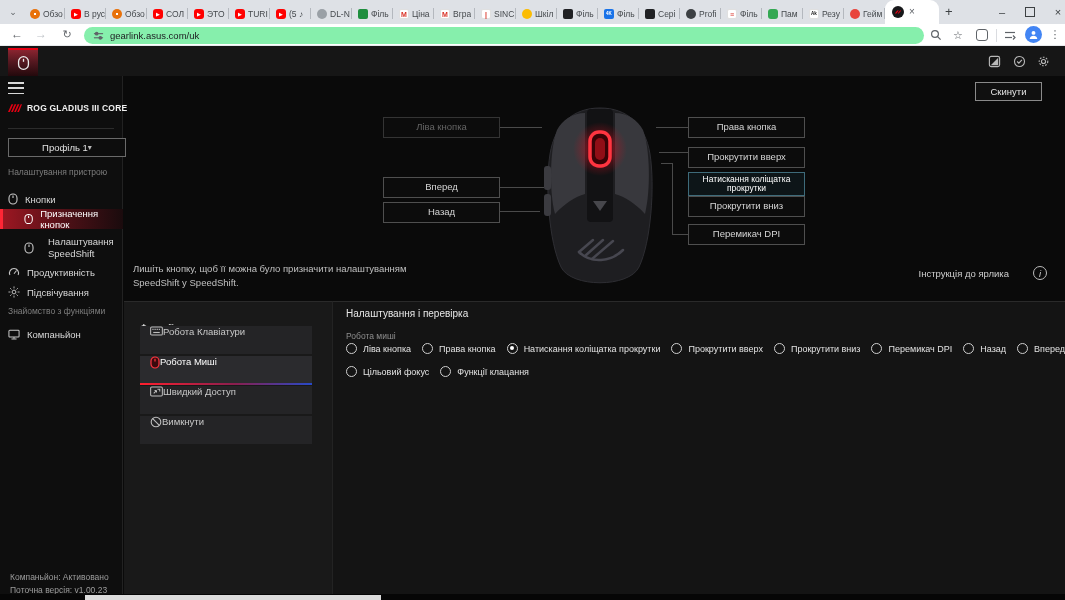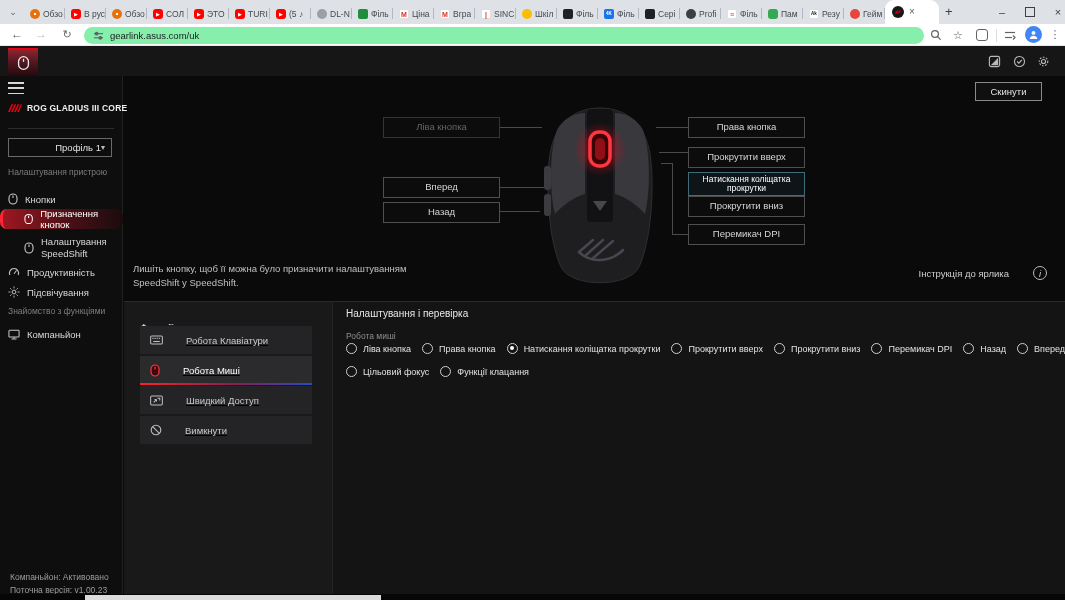--- a/index.html
+++ b/index.html
@@ -53,31 +53,31 @@
   .devtab{position:absolute;left:8px;top:48px;width:30px;height:28px;background:linear-gradient(180deg,#8a2430 0%,#551820 45%,#23090c 100%);border-top:2px solid #e60012;box-sizing:border-box;display:flex;align-items:center;justify-content:center;cursor:pointer;}
   .appbar-ic{position:absolute;top:54px;width:15px;height:15px;display:flex;align-items:center;justify-content:center;cursor:pointer;}
   .ic1{left:987px;} .ic2{left:1012px;} .ic3{left:1036px;}
 
   .sidebar{position:absolute;left:0;top:76px;width:123px;height:524px;background:#0e0e0e;border-right:1px solid #222;box-sizing:border-box;}
   .hamburger{position:absolute;left:8px;top:82px;width:16px;height:12px;display:flex;flex-direction:column;justify-content:space-between;cursor:pointer;}
   .hamburger i{display:block;height:1.5px;background:#d8d8d8;}
   .devname{position:absolute;left:8px;top:103px;display:flex;align-items:center;gap:5px;}
   .devname span{font-size:8.5px;font-weight:bold;color:#f0f0f0;letter-spacing:.2px;}
   .sb-div{position:absolute;left:8px;top:128px;width:106px;height:1px;background:#2c2c2c;}
-  .profile{position:absolute;left:8px;top:138px;width:104px;height:19px;border:1px solid #6a6a6a;background:#0d0d0d;display:flex;align-items:center;justify-content:flex-end;padding:0 6px;box-sizing:border-box;cursor:pointer;}
+  .profile{position:absolute;left:8px;top:138px;width:118px;height:19px;border:1px solid #6a6a6a;background:#0d0d0d;display:flex;align-items:center;justify-content:center;padding:0 6px;box-sizing:border-box;cursor:pointer;}
   .profile span{font-size:9.5px;color:#e0e0e0;}
   .profile b{font-size:8px;color:#bbb;font-weight:normal;}
   .sb-label{position:absolute;left:8px;font-size:8.5px;color:#7e7e7e;}
   .sb-item{position:absolute;left:0;width:123px;height:20px;display:flex;align-items:center;gap:7px;padding-left:8px;box-sizing:border-box;cursor:pointer;}
   .sb-item span{font-size:9.5px;color:#d9d9d9;}
   .sb-sub{padding-left:24px;}
-  .sb-active{background:linear-gradient(90deg,#9c1722 0%,#4b1016 55%,#1a0b0d 100%);border-left:3px solid #ff2635;padding-left:21px;border-radius:7px;}
+  .sb-active{background:linear-gradient(90deg,#9c1722 0%,#4b1016 55%,#1a0b0d 100%);border-left:3px solid #ff2635;padding-left:21px;}
   .sb-active span{color:#fff;}
   .sb-wrap{height:34px;align-items:center;}
-  .sb-wrap span{line-height:1.25;width:72px;}
+  .sb-wrap span{line-height:1.25;width:72px;margin-left:7px;}
   .sb-foot{position:absolute;left:10px;font-size:8.5px;color:#9c9c9c;}
 
   
   .reset-btn{position:absolute;left:975px;top:82px;width:65px;height:17px;border:1px solid #8a8a8a;background:#101010;color:#e3e3e3;font-size:9.5px;display:flex;align-items:center;justify-content:center;cursor:pointer;}
   .map-col{position:absolute;width:117px;display:flex;flex-direction:column;}
   .map-left{left:383px;top:117px;} .map-right{left:688px;top:117px;}
   .map-btn{height:21px;border:1px solid #4f4f4f;background:rgba(14,14,14,.6);color:#d6d6d6;font-size:9.5px;display:flex;align-items:center;justify-content:center;text-align:center;cursor:pointer;box-sizing:border-box;line-height:1.1;}
   .map-btn.disabled{border-color:#343434;color:#646464;}
   .map-btn.selected{height:24px;font-size:8.5px;border-color:#3e6b7a;background:#0d1518;color:#fff;padding:0 6px;}
   .map-left .map-btn:nth-child(2){margin-top:39px;}
@@ -89,21 +89,21 @@
   .hint{position:absolute;left:133px;top:262px;width:300px;font-size:9.5px;color:#c0c0c0;line-height:1.5;}
   .shortcut{position:absolute;right:18px;top:266px;display:flex;align-items:center;gap:24px;cursor:pointer;}
   .shortcut span{font-size:9.5px;color:#cfcfcf;}
   .info-ic{width:12px;height:12px;border:1px solid #bbb;border-radius:50%;color:#bbb;font-size:8px;display:flex;align-items:center;justify-content:center;font-style:italic;}
 
   
   .panel-left{position:absolute;left:124px;top:301px;width:208px;height:299px;background:#191919;border-top:1px solid #2a2a2a;box-sizing:border-box;}
   .panel-right{position:absolute;left:332px;top:301px;width:733px;height:299px;background:#141414;border-top:1px solid #2a2a2a;border-left:1px solid #232323;box-sizing:border-box;}
   .func-title{position:absolute;left:140px;top:323px;font-size:10px;color:#e5e5e5;}
   .func-list{position:absolute;left:140px;top:326px;width:172px;display:flex;flex-direction:column;gap:2px;}
-  .func-item{position:relative;height:28px;background:#242426;display:flex;align-items:center;gap:23px;padding-left:10px;box-sizing:border-box;cursor:pointer;text-decoration:underline;}
+  .func-item{position:relative;height:28px;background:#242426;display:flex;align-items:flex-start;gap:0;padding-left:10px;box-sizing:border-box;cursor:pointer;}
   .func-item span{font-size:9.5px;color:#c9c9c9;}
   .func-item.active{background:#2b2b2e;}
   .func-item.active span{color:#fff;}
   .func-item.active::after{content:'';position:absolute;left:0;right:0;bottom:-1px;height:2px;background:linear-gradient(90deg,#ff1f2e,#8a1e4e 55%,#2749c8);}
   .set-title{position:absolute;left:346px;top:308px;font-size:10px;color:#e8e8e8;}
   .set-group{position:absolute;left:346px;top:331px;font-size:8.5px;color:#8e8e8e;}
   .radio-row{position:absolute;left:346px;display:flex;gap:11px;white-space:nowrap;align-items:center;}
   .row1{top:343px;} .row2{top:366px;}
   .radio{display:flex;align-items:center;gap:6px;cursor:pointer;}
   .rdot{width:11px;height:11px;border:1.5px solid #cfcfcf;border-radius:50%;box-sizing:border-box;position:relative;flex:none;}

